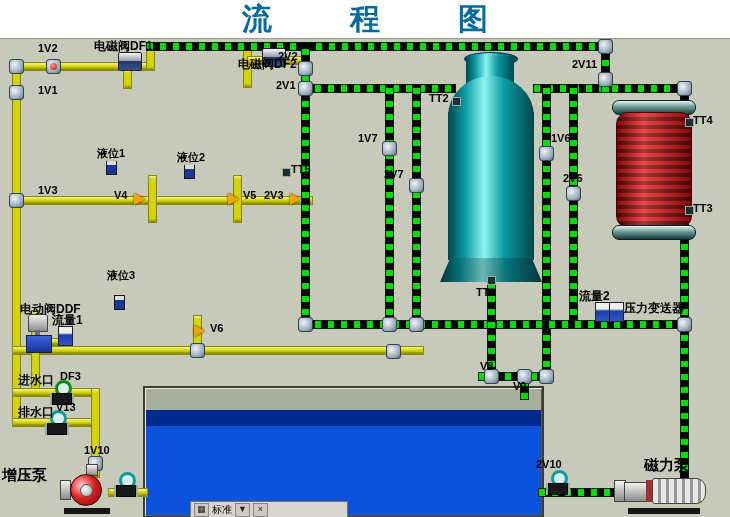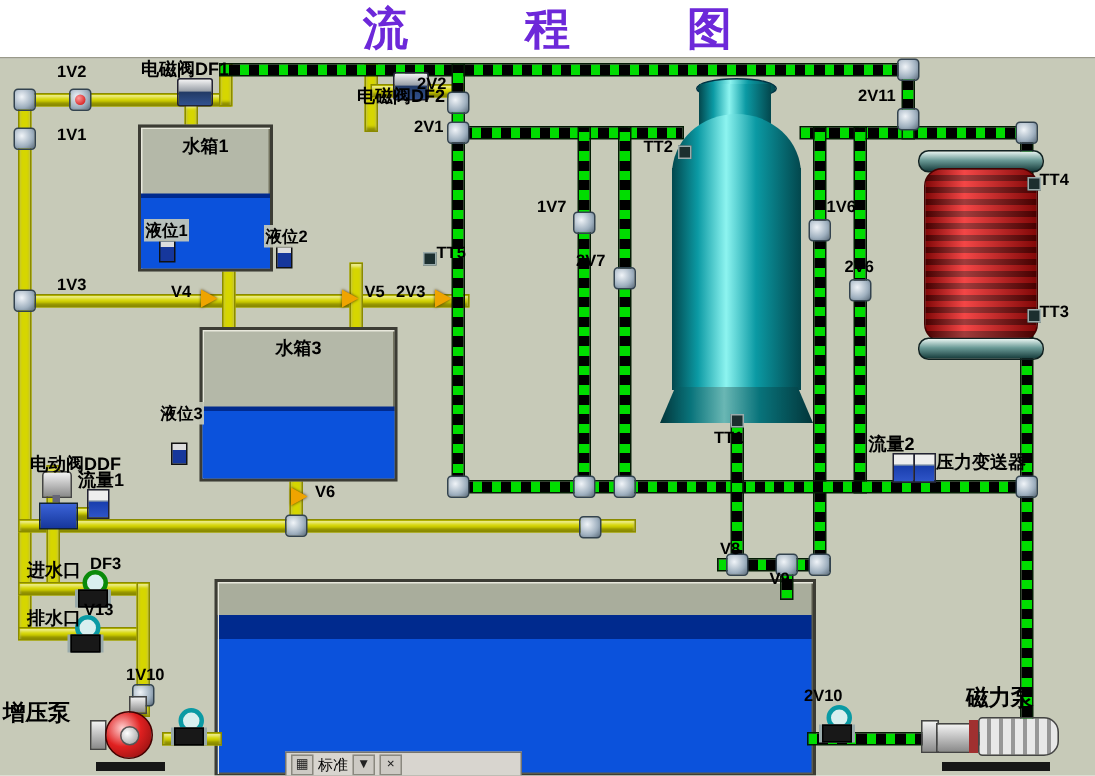--- a/index.html
+++ b/index.html
@@ -1,21 +1,21 @@
 <!DOCTYPE html>
 <html><head>
 <meta charset="utf-8">
 <style>
   html,body{margin:0;padding:0;}
   #stage{position:relative;width:730px;height:517px;background:#c7cab8;overflow:hidden;
          font-family:"Liberation Sans",sans-serif;}
   
   .titlebar{position:absolute;left:0;top:0;width:730px;height:38px;background:#ffffff;
             border-bottom:1px solid #9a9a8a;display:flex;align-items:center;justify-content:center;z-index:1;}
-  .titletext{font-family:"Liberation Serif",serif;font-weight:bold;font-size:30px;color:#6d28d9;
+  .titletext{font-family:"Liberation Serif",serif;font-weight:bold;font-size:30px;color:#0369a1;
              letter-spacing:24px;text-indent:24px;white-space:nowrap;}
   
   .py{position:absolute;background:#d6d600;border:1px solid #8a8a00;z-index:3;
       box-shadow:inset 0 2px 2px rgba(255,255,255,.55),inset 0 -2px 2px rgba(0,0,0,.35);}
   .pgh{position:absolute;background:repeating-linear-gradient(90deg,#00dd00 0 6px,#000 6px 13px);
        border:1px solid #041c04;z-index:3;}
   .pgv{position:absolute;background:repeating-linear-gradient(0deg,#00dd00 0 6px,#000 6px 13px);
        border:1px solid #041c04;z-index:3;}
   
   .tee{position:absolute;width:13px;height:13px;border:1px solid #33434f;border-radius:3px;z-index:5;
@@ -112,28 +112,20 @@
   <div class="pgv" style="left:601px;top:42px;width:7px;height:49px"></div>
   <div class="pgv" style="left:542px;top:84px;width:7px;height:295px"></div>
   <div class="pgv" style="left:569px;top:84px;width:7px;height:243px"></div>
   <div class="pgv" style="left:680px;top:84px;width:7px;height:412px"></div>
   <div class="pgh" style="left:301px;top:320px;width:386px;height:7px"></div>
   <div class="pgv" style="left:487px;top:278px;width:7px;height:101px"></div>
   <div class="pgh" style="left:478px;top:372px;width:74px;height:7px"></div>
   <div class="pgv" style="left:520px;top:372px;width:7px;height:26px"></div>
   <div class="pgh" style="left:538px;top:488px;width:149px;height:7px"></div>
 
-  <div class="tank" style="left:92px;top:83px;width:86px;height:94px">
-    <span class="tklabel">水箱1</span>
-    <div class="water" style="height:50px"></div>
-  </div>
-  <div class="tank" style="left:133px;top:218px;width:128px;height:99px">
-    <span class="tklabel">水箱3</span>
-    <div class="water" style="height:48px"></div>
-  </div>
   <div class="res"></div>
 
   <div class="bt" style="left:464px;top:52px;width:52px;height:12px;border-radius:50%;border:1px solid #034"></div>
   <div class="bt" style="left:466px;top:56px;width:48px;height:28px"></div>
   <div class="bt" style="left:448px;top:76px;width:86px;height:40px;border-radius:50% 50% 0 0/100% 100% 0 0"></div>
   <div class="bt" style="left:448px;top:112px;width:86px;height:148px"></div>
   <div class="bt" style="left:440px;top:258px;width:102px;height:24px;clip-path:polygon(10% 0,90% 0,100% 100%,0 100%);filter:brightness(.75)"></div>
 
   <div class="coilcap" style="top:100px"></div>
   <div class="coilbody"></div>

